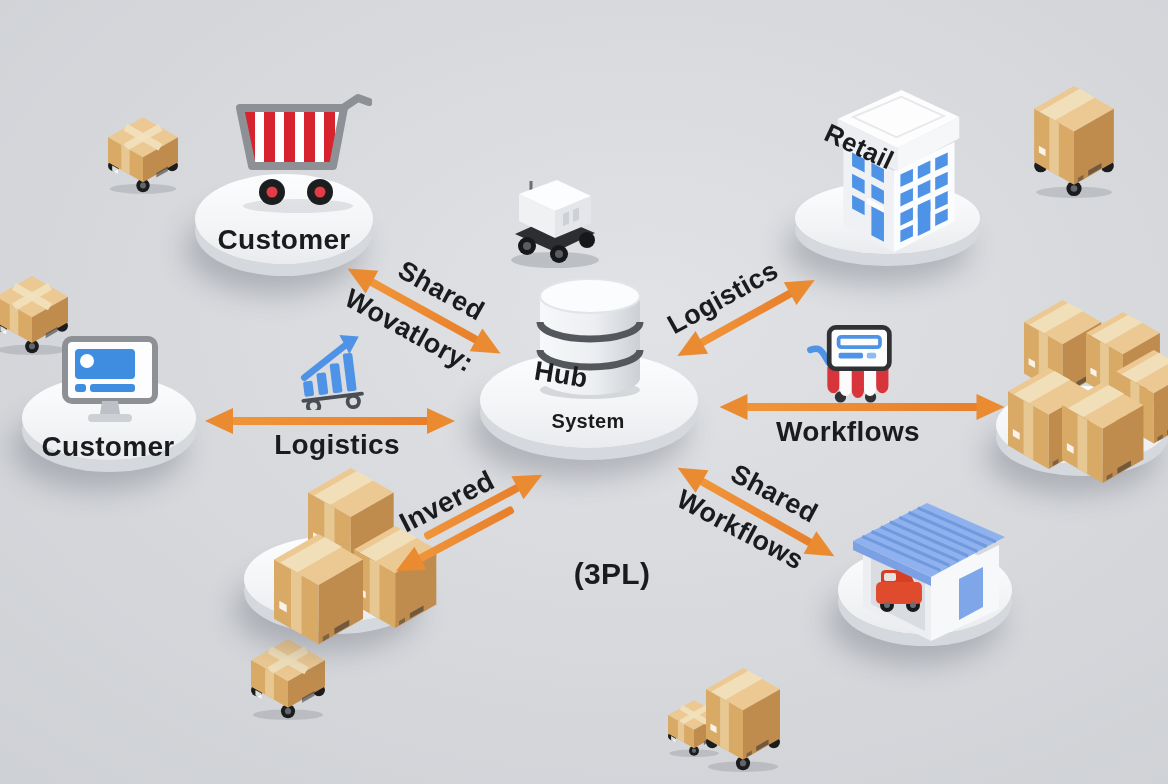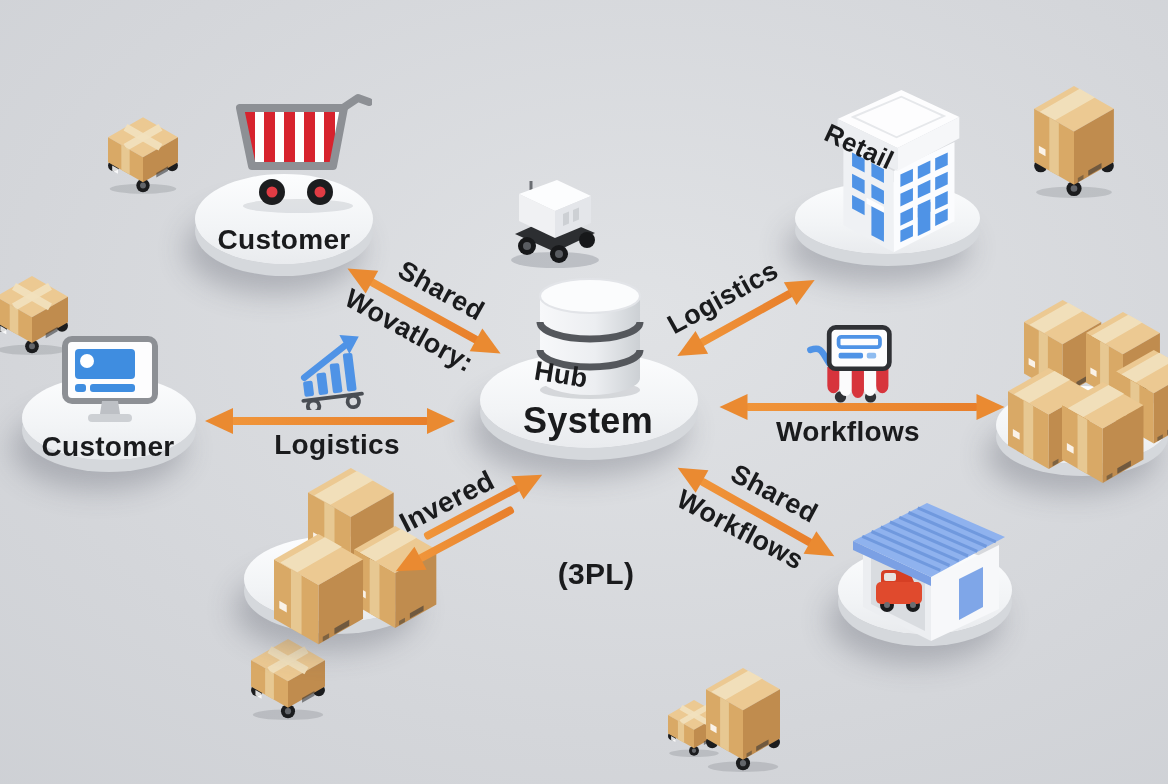--- a/index.html
+++ b/index.html
@@ -286,23 +286,23 @@
   <div class="arrow" style="left:472px;top:512px;width:107px;transform:translate(-50%,-50%) rotate(-28deg)">
     <i class="hr"></i>
   </div>
   <div class="arrow" style="left:466px;top:534px;width:107px;transform:translate(-50%,-50%) rotate(-28deg)">
     <i class="hl"></i>
   </div>
 
   <div class="lbl" style="left:284px;top:240px;font-size:28px;transform:translate(-50%,-50%)">Customer</div>
   <div class="lbl" style="left:108px;top:447px;font-size:28px;transform:translate(-50%,-50%)">Customer</div>
   <div class="lbl" style="left:561px;top:375px;font-size:27px;transform:translate(-50%,-50%) rotate(9deg)">Hub</div>
-  <div class="lbl" style="left:588px;top:421px;font-size:36px;transform:translate(-50%,-50%)">System</div>
+  <div class="lbl" style="left:588px;top:421px;font-size:20px;transform:translate(-50%,-50%)">System</div>
   <div class="lbl" style="left:859px;top:147px;font-size:26px;transform:translate(-50%,-50%) rotate(25deg)">Retail</div>
-  <div class="lbl" style="left:596px;top:574px;font-size:30px;transform:translate(-50%,-50%)">(3PL)</div>
+  <div class="lbl" style="left:612px;top:574px;font-size:30px;transform:translate(-50%,-50%)">(3PL)</div>
 
   <div class="lbl" style="left:441px;top:291px;font-size:27px;transform:translate(-50%,-50%) rotate(29deg)">Shared</div>
   <div class="lbl" style="left:409px;top:331px;font-size:27px;transform:translate(-50%,-50%) rotate(29deg)">Wovatlory:</div>
   <div class="lbl" style="left:723px;top:298px;font-size:27px;transform:translate(-50%,-50%) rotate(-29deg)">Logistics</div>
   <div class="lbl" style="left:337px;top:445px;font-size:28px;transform:translate(-50%,-50%)">Logistics</div>
   <div class="lbl" style="left:848px;top:432px;font-size:28px;transform:translate(-50%,-50%)">Workflows</div>
   <div class="lbl" style="left:774px;top:494px;font-size:27px;transform:translate(-50%,-50%) rotate(28deg)">Shared</div>
   <div class="lbl" style="left:740px;top:530px;font-size:27px;transform:translate(-50%,-50%) rotate(28deg)">Workflows</div>
   <div class="lbl" style="left:447px;top:502px;font-size:28px;transform:translate(-50%,-50%) rotate(-27deg)">Invered</div>
 

